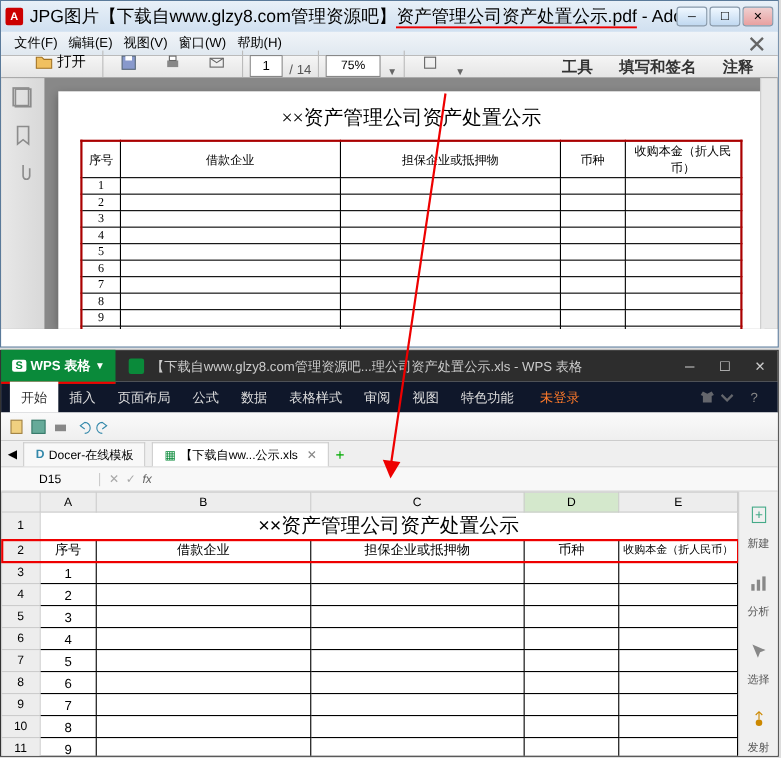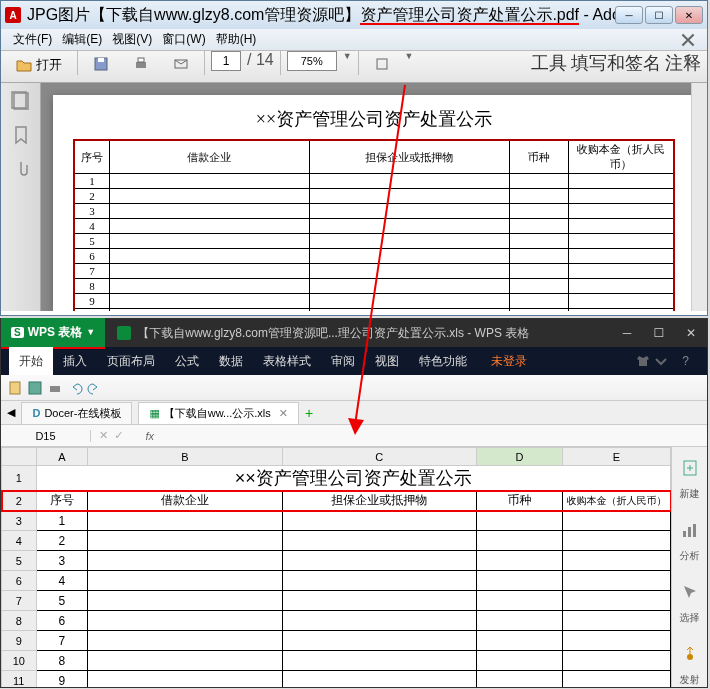--- a/index.html
+++ b/index.html
@@ -13,26 +13,26 @@
 .adobe-title .hl { border-bottom: 2px solid #e00; }
 .win-buttons { display: flex; gap: 2px; }
 .win-btn { width: 28px; height: 18px; background: linear-gradient(#f0f8ff, #c0d8f0); border: 1px solid #89a; border-radius: 3px; display: flex; align-items: center; justify-content: center; font-size: 10px; cursor: pointer; }
 .win-btn.close { background: linear-gradient(#f0d0d0, #e8a0a0); }
 
 .adobe-menubar { height: 22px; background: linear-gradient(#f0f4f8, #e0e8f0); display: flex; align-items: center; padding: 0 12px; font-size: 12px; gap: 10px; border-bottom: 1px solid #bbb; }
 .adobe-menubar span { cursor: pointer; }
 .adobe-mb-right { margin-left: auto; display:flex; gap:6px; }
 .sm-icon { width:14px; height:14px; display:inline-block; }
 
-.adobe-toolbar { height: 32px; background: linear-gradient(#f5f5f5, #e5e5e5); display: flex; align-items: flex-start; padding: 0 6px; gap: 6px; border-bottom: 1px solid #aaa; font-size: 13px; }
+.adobe-toolbar { height: 20px; background: linear-gradient(#f5f5f5, #e5e5e5); display: flex; align-items: flex-end; padding: 0 22px; gap: 6px; border-bottom: 1px solid #aaa; font-size: 13px; }
 .tb-btn { padding: 4px 8px; border: 1px solid transparent; border-radius: 3px; cursor: pointer; display: flex; align-items: center; gap: 4px; }
 .tb-sep { width: 1px; height: 24px; background: #bbb; }
 .tb-input { width: 30px; height: 20px; border: 1px solid #888; text-align: center; font-size: 12px; }
 .tb-zoom { width: 50px; height: 20px; border: 1px solid #888; font-size: 11px; text-align: center; }
-.tb-right { margin-left: auto; display: flex; gap: 4px; font-size: 18px; color: #333; }
+.tb-right { margin-left: auto; display: flex; gap: 24px; font-size: 14px; color: #333; font-weight: bold; }
 .tb-right span { cursor: pointer; }
 .tb-ico { width:16px; height:16px; }
 
 .adobe-content { display: flex; height: calc(100% - 86px); background: #888; }
 .adobe-sidebar { width: 40px; background: linear-gradient(90deg, #e8e8e8, #d8d8d8); border-right: 1px solid #aaa; display: flex; flex-direction: column; align-items: center; padding-top: 8px; gap: 14px; }
 .sb-icon { width: 20px; height: 20px; cursor: pointer; opacity: 0.6; }
 .adobe-page { flex: 1; background: #888; padding: 12px 12px 0 12px; overflow: hidden; position: relative; }
 .adobe-paper { background: #fff; box-shadow: 0 2px 8px rgba(0,0,0,0.3); padding: 12px 20px; height: 100%; }
 .adobe-doc-title { text-align: center; font-size: 18px; font-family: "SimSun", serif; margin-bottom: 8px; }
 .pdf-table { width: 100%; border-collapse: collapse; border: 2px solid #a00; }
@@ -60,21 +60,21 @@
 .rb-ico { width:16px; height:16px; cursor:pointer; }
 
 .wps-tabbar { height: 24px; background: #efefef; border-bottom: 1px solid #ccc; display: flex; align-items: center; padding: 0 6px; gap: 6px; font-size: 11px; }
 .wps-tab { padding: 3px 10px; border: 1px solid #ccc; border-bottom: none; background: #f8f8f8; display: flex; align-items: center; gap: 4px; cursor: pointer; }
 .wps-tab.active { background: #fff; }
 .tab-x { color: #888; margin-left: 4px; cursor: pointer; }
 
 .wps-formula { height: 22px; background: #f8f8f8; border-bottom: 1px solid #ccc; display: flex; align-items: center; font-size: 11px; }
 .cell-ref { width: 90px; border-right: 1px solid #ccc; padding: 0 8px; text-align: center; }
 .fx-area { display: flex; align-items: center; gap: 6px; padding: 0 8px; }
-.fx-ico { font-style: italic; color: #666; margin-left: 16px; }
+.fx-ico { font-style: italic; color: #666; }
 
 .wps-sheet-area { display: flex; height: calc(100% - 128px); }
 .wps-sheet { flex: 1; overflow: hidden; position: relative; }
 .sheet-table { border-collapse: collapse; width: 100%; font-size: 12px; font-family: "SimSun", serif; }
 .sheet-table th { background: #ededed; border: 1px solid #ccc; font-weight: normal; height: 18px; font-size: 11px; }
 .sheet-table td { border: 1px solid #ccc; height: 20px; text-align: center; }
 .sheet-table .rh { background: #ededed; width: 32px; text-align: center; font-size: 11px; }
 .col-A { width: 48px; } .col-B { width: 180px; } .col-C { width: 180px; } .col-D { width: 80px; } .col-E { width: 100px; }
 .data-title { font-size: 18px; text-align: center; }
 .data-row td:not(.rh) { border: 1px solid #000; }
@@ -137,21 +137,21 @@
         </svg>
       </div>
     <div class="tb-btn">
         <svg class="tb-ico" viewBox="0 0 16 16">
           <rect x="2" y="4" width="12" height="8" fill="none" stroke="#666"></rect>
           <path d="M2 4l6 4 6-4" stroke="#666" fill="none"></path>
         </svg>
       </div>
     <div class="tb-sep"></div>
     <input class="tb-input" value="1" style="">
-    <span style="font-size:16px;color:#555">/ 14</span>
+    <span style="font-size:12px;color:#555">/ 14</span>
     <div class="tb-sep"></div>
     <input class="tb-zoom" value="75%" style="">
     <span style="font-size:9px;color:#666">▼</span>
     <div class="tb-sep"></div>
     <div class="tb-btn">
         <svg class="tb-ico" viewBox="0 0 16 16">
           <rect x="3" y="3" width="10" height="10" fill="none" stroke="#666"></rect>
         </svg>
       </div>
     <span style="font-size:9px;color:#666">▼</span>

